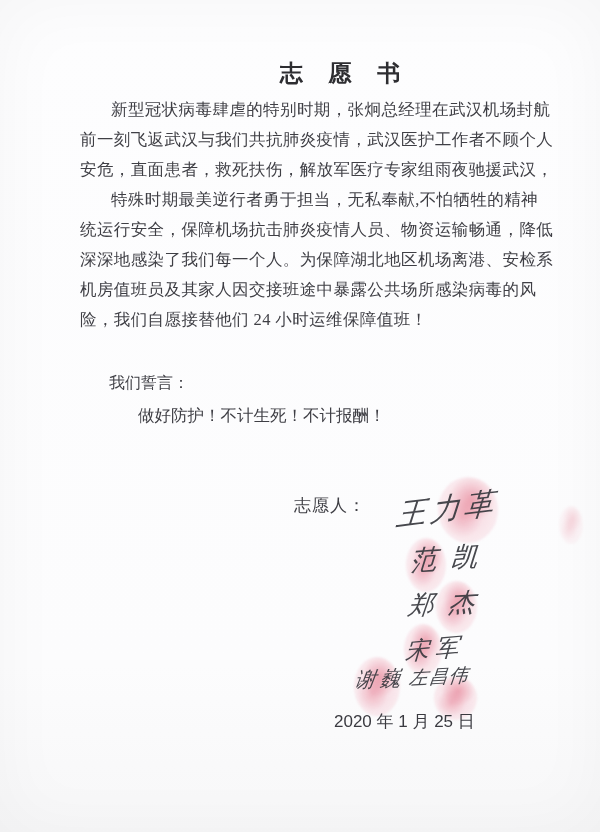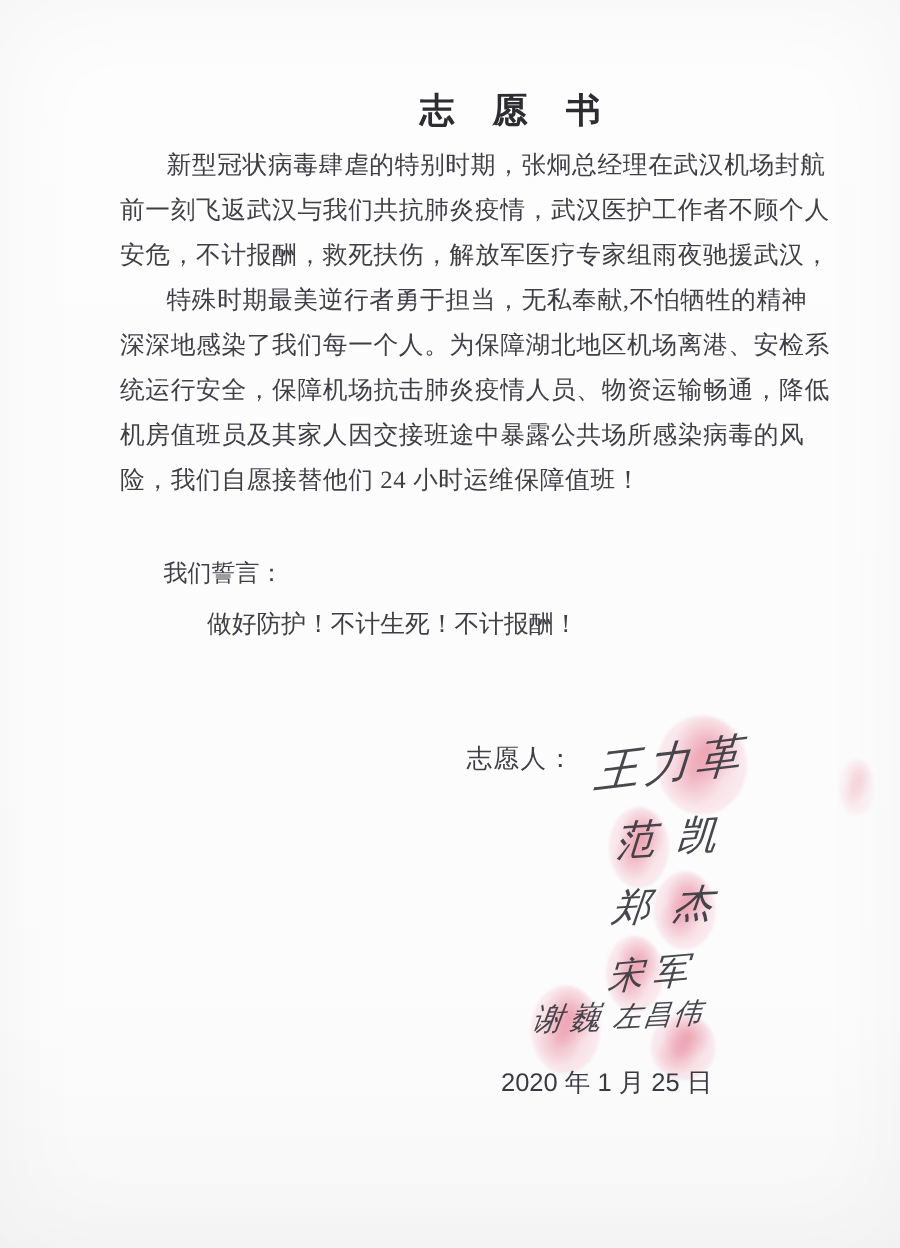--- a/index.html
+++ b/index.html
@@ -31,21 +31,21 @@
   .indent{text-indent:31px;}
   .oath-intro{
     position:absolute;left:80px;top:368px;width:444px;
     font-size:16px;line-height:30px;text-indent:29px;white-space:nowrap;
   }
   .pledges{
     position:absolute;left:138px;top:401px;width:420px;
     font-size:16.5px;line-height:30px;white-space:nowrap;
   }
   .volunteer-label{
-    position:absolute;left:311px;top:494px;
+    position:absolute;left:294px;top:494px;
     font-size:17px;letter-spacing:1px;white-space:nowrap;
   }
   .date{
     position:absolute;left:334px;top:710px;
     font-size:17px;white-space:nowrap;color:#3a3a40;
     font-family:"Liberation Sans","DejaVu Sans",sans-serif;
   }
   
   .sig{
     position:absolute;white-space:nowrap;
@@ -79,24 +79,24 @@
 </head>
 <body>
 
 <div class="page">
 
   <div class="title">志 愿 书</div>
 
   <div class="bodytext">
     <div class="line indent">新型冠状病毒肆虐的特别时期，张炯总经理在武汉机场封航</div>
     <div class="line">前一刻飞返武汉与我们共抗肺炎疫情，武汉医护工作者不顾个人</div>
-    <div class="line">安危，不计报酬，救死扶伤，解放军医疗专家组雨夜驰援武汉，</div>
+    <div class="line">安危，直面患者，救死扶伤，解放军医疗专家组雨夜驰援武汉，</div>
     <div class="line indent">特殊时期最美逆行者勇于担当，无私奉献,不怕牺牲的精神</div>
+    <div class="line">统运行安全，保障机场抗击肺炎疫情人员、物资运输畅通，降低</div>
     <div class="line">深深地感染了我们每一个人。为保障湖北地区机场离港、安检系</div>
-    <div class="line">统运行安全，保障机场抗击肺炎疫情人员、物资运输畅通，降低</div>
     <div class="line">机房值班员及其家人因交接班途中暴露公共场所感染病毒的风</div>
     <div class="line">险，我们自愿接替他们 24 小时运维保障值班！</div>
   </div>
 
   <div class="oath-intro">我们誓言：</div>
 
   <div class="pledges">
     <div class="line">做好防护！不计生死！不计报酬！</div>
   </div>
 

